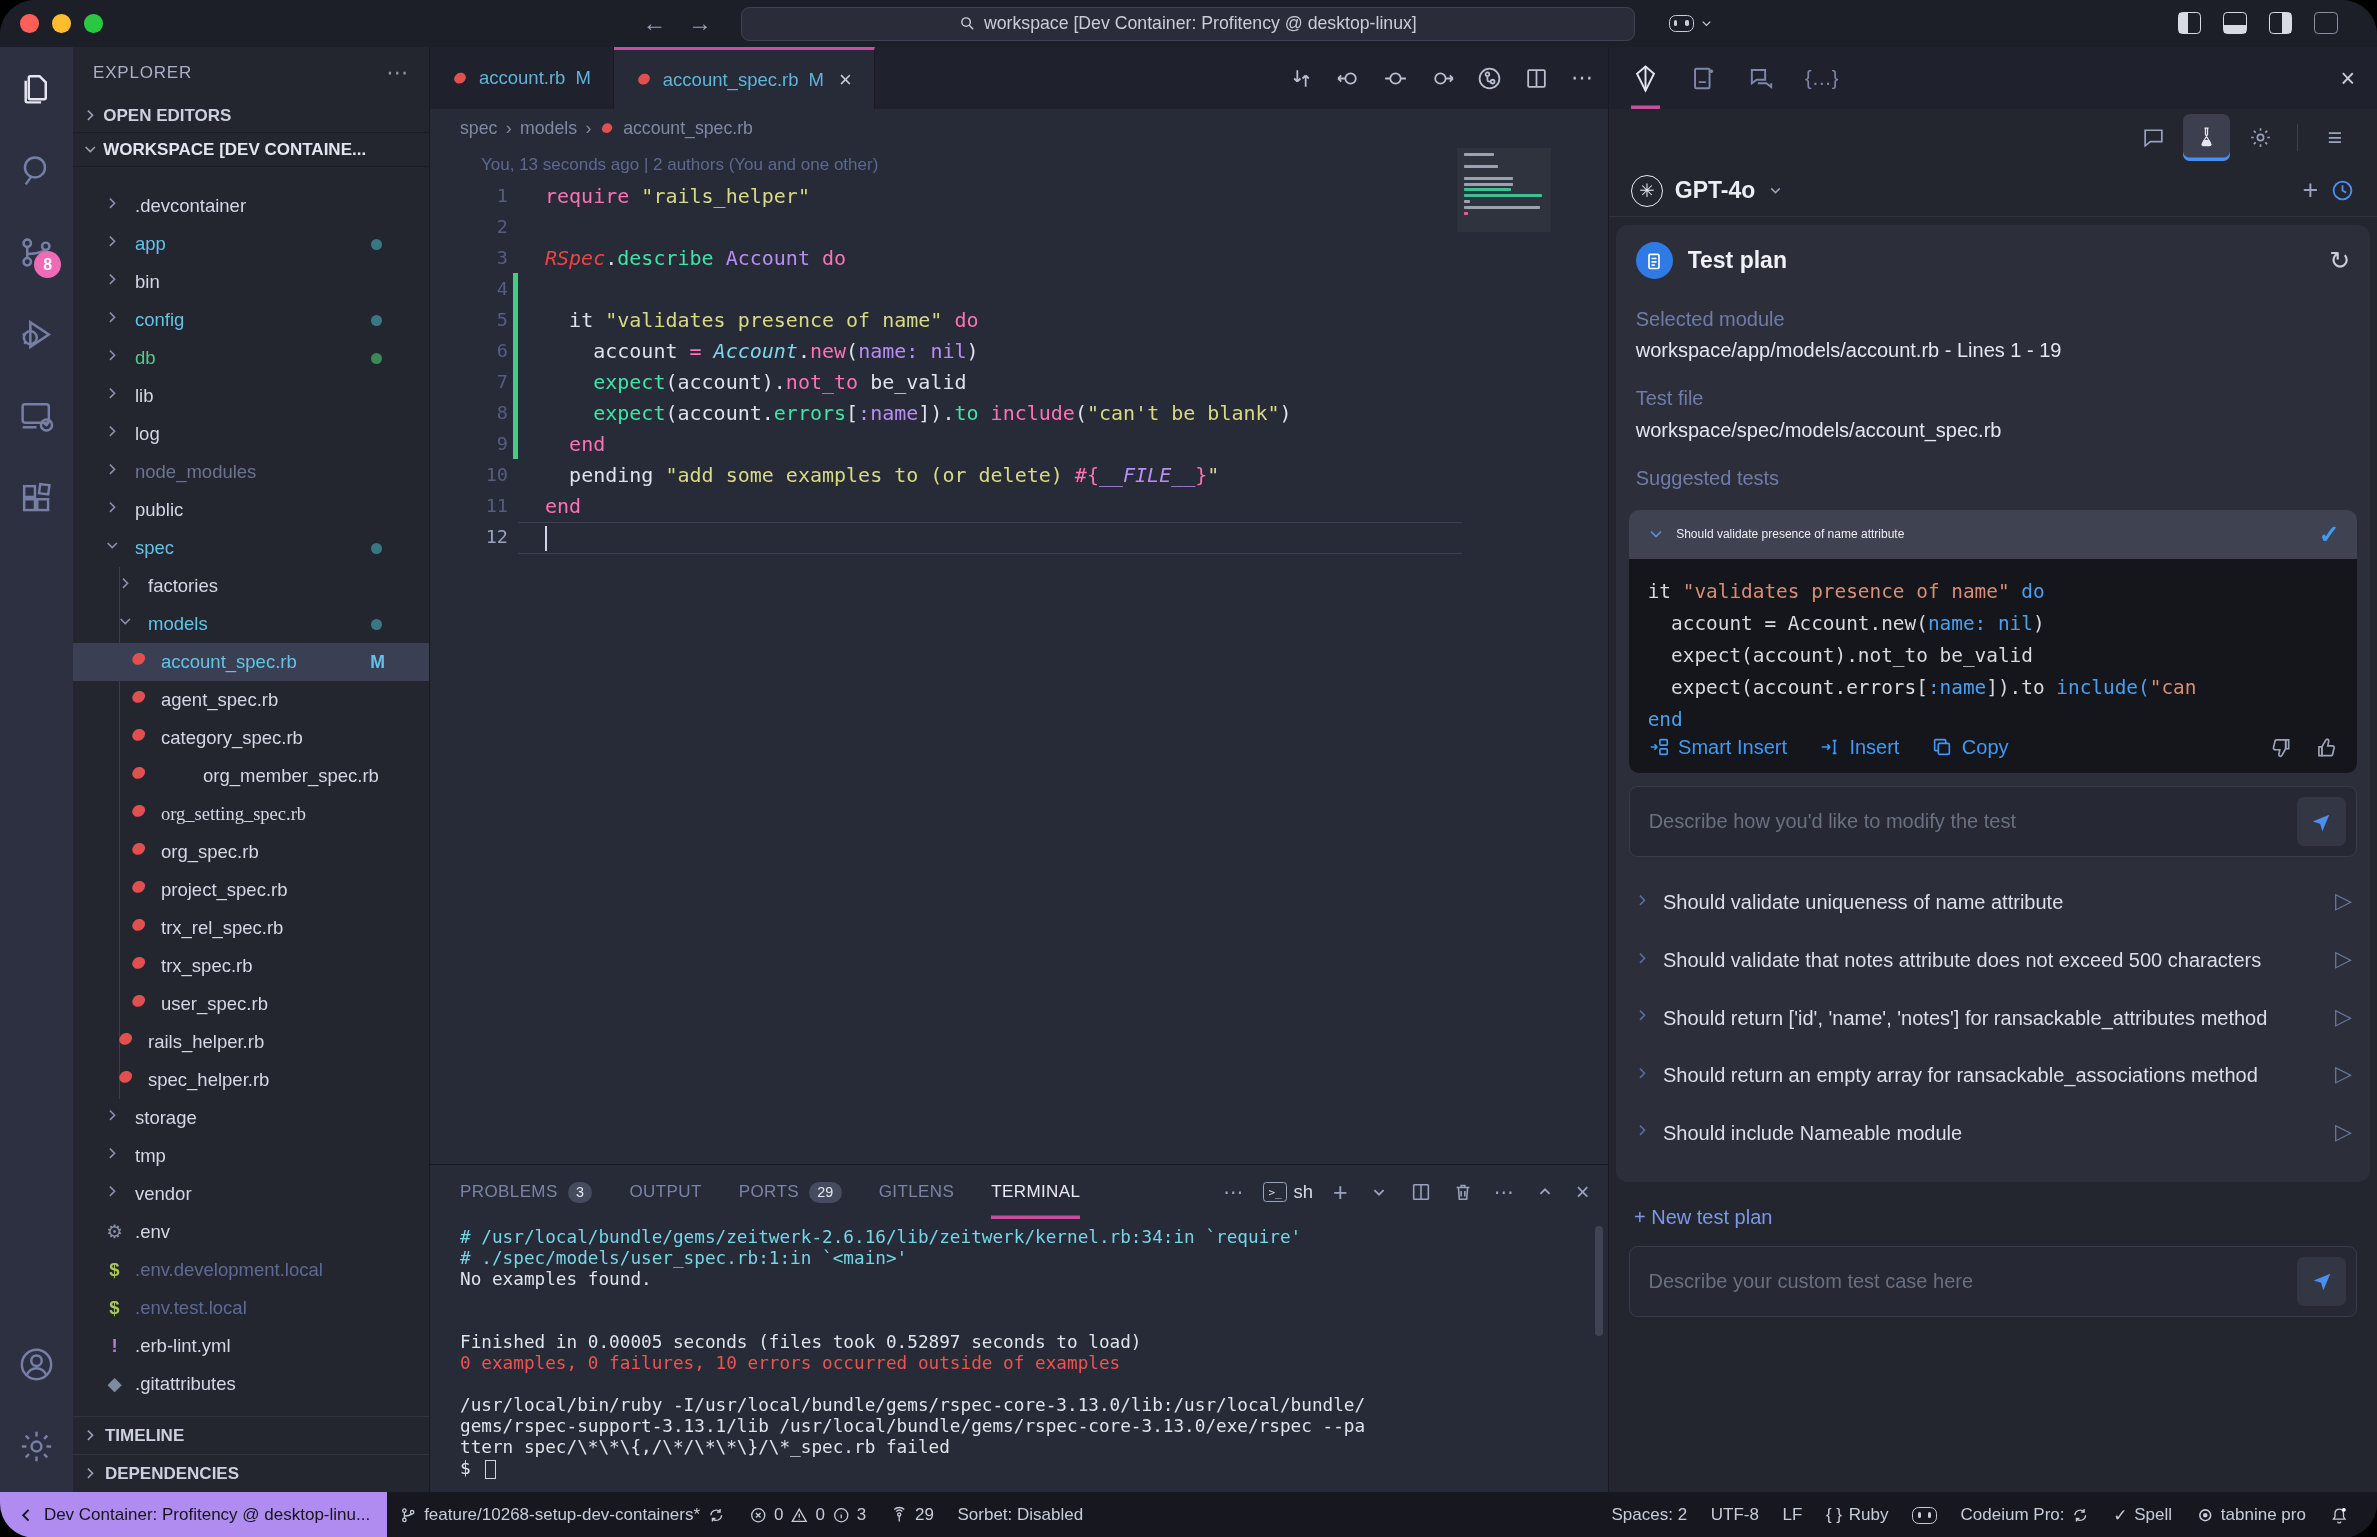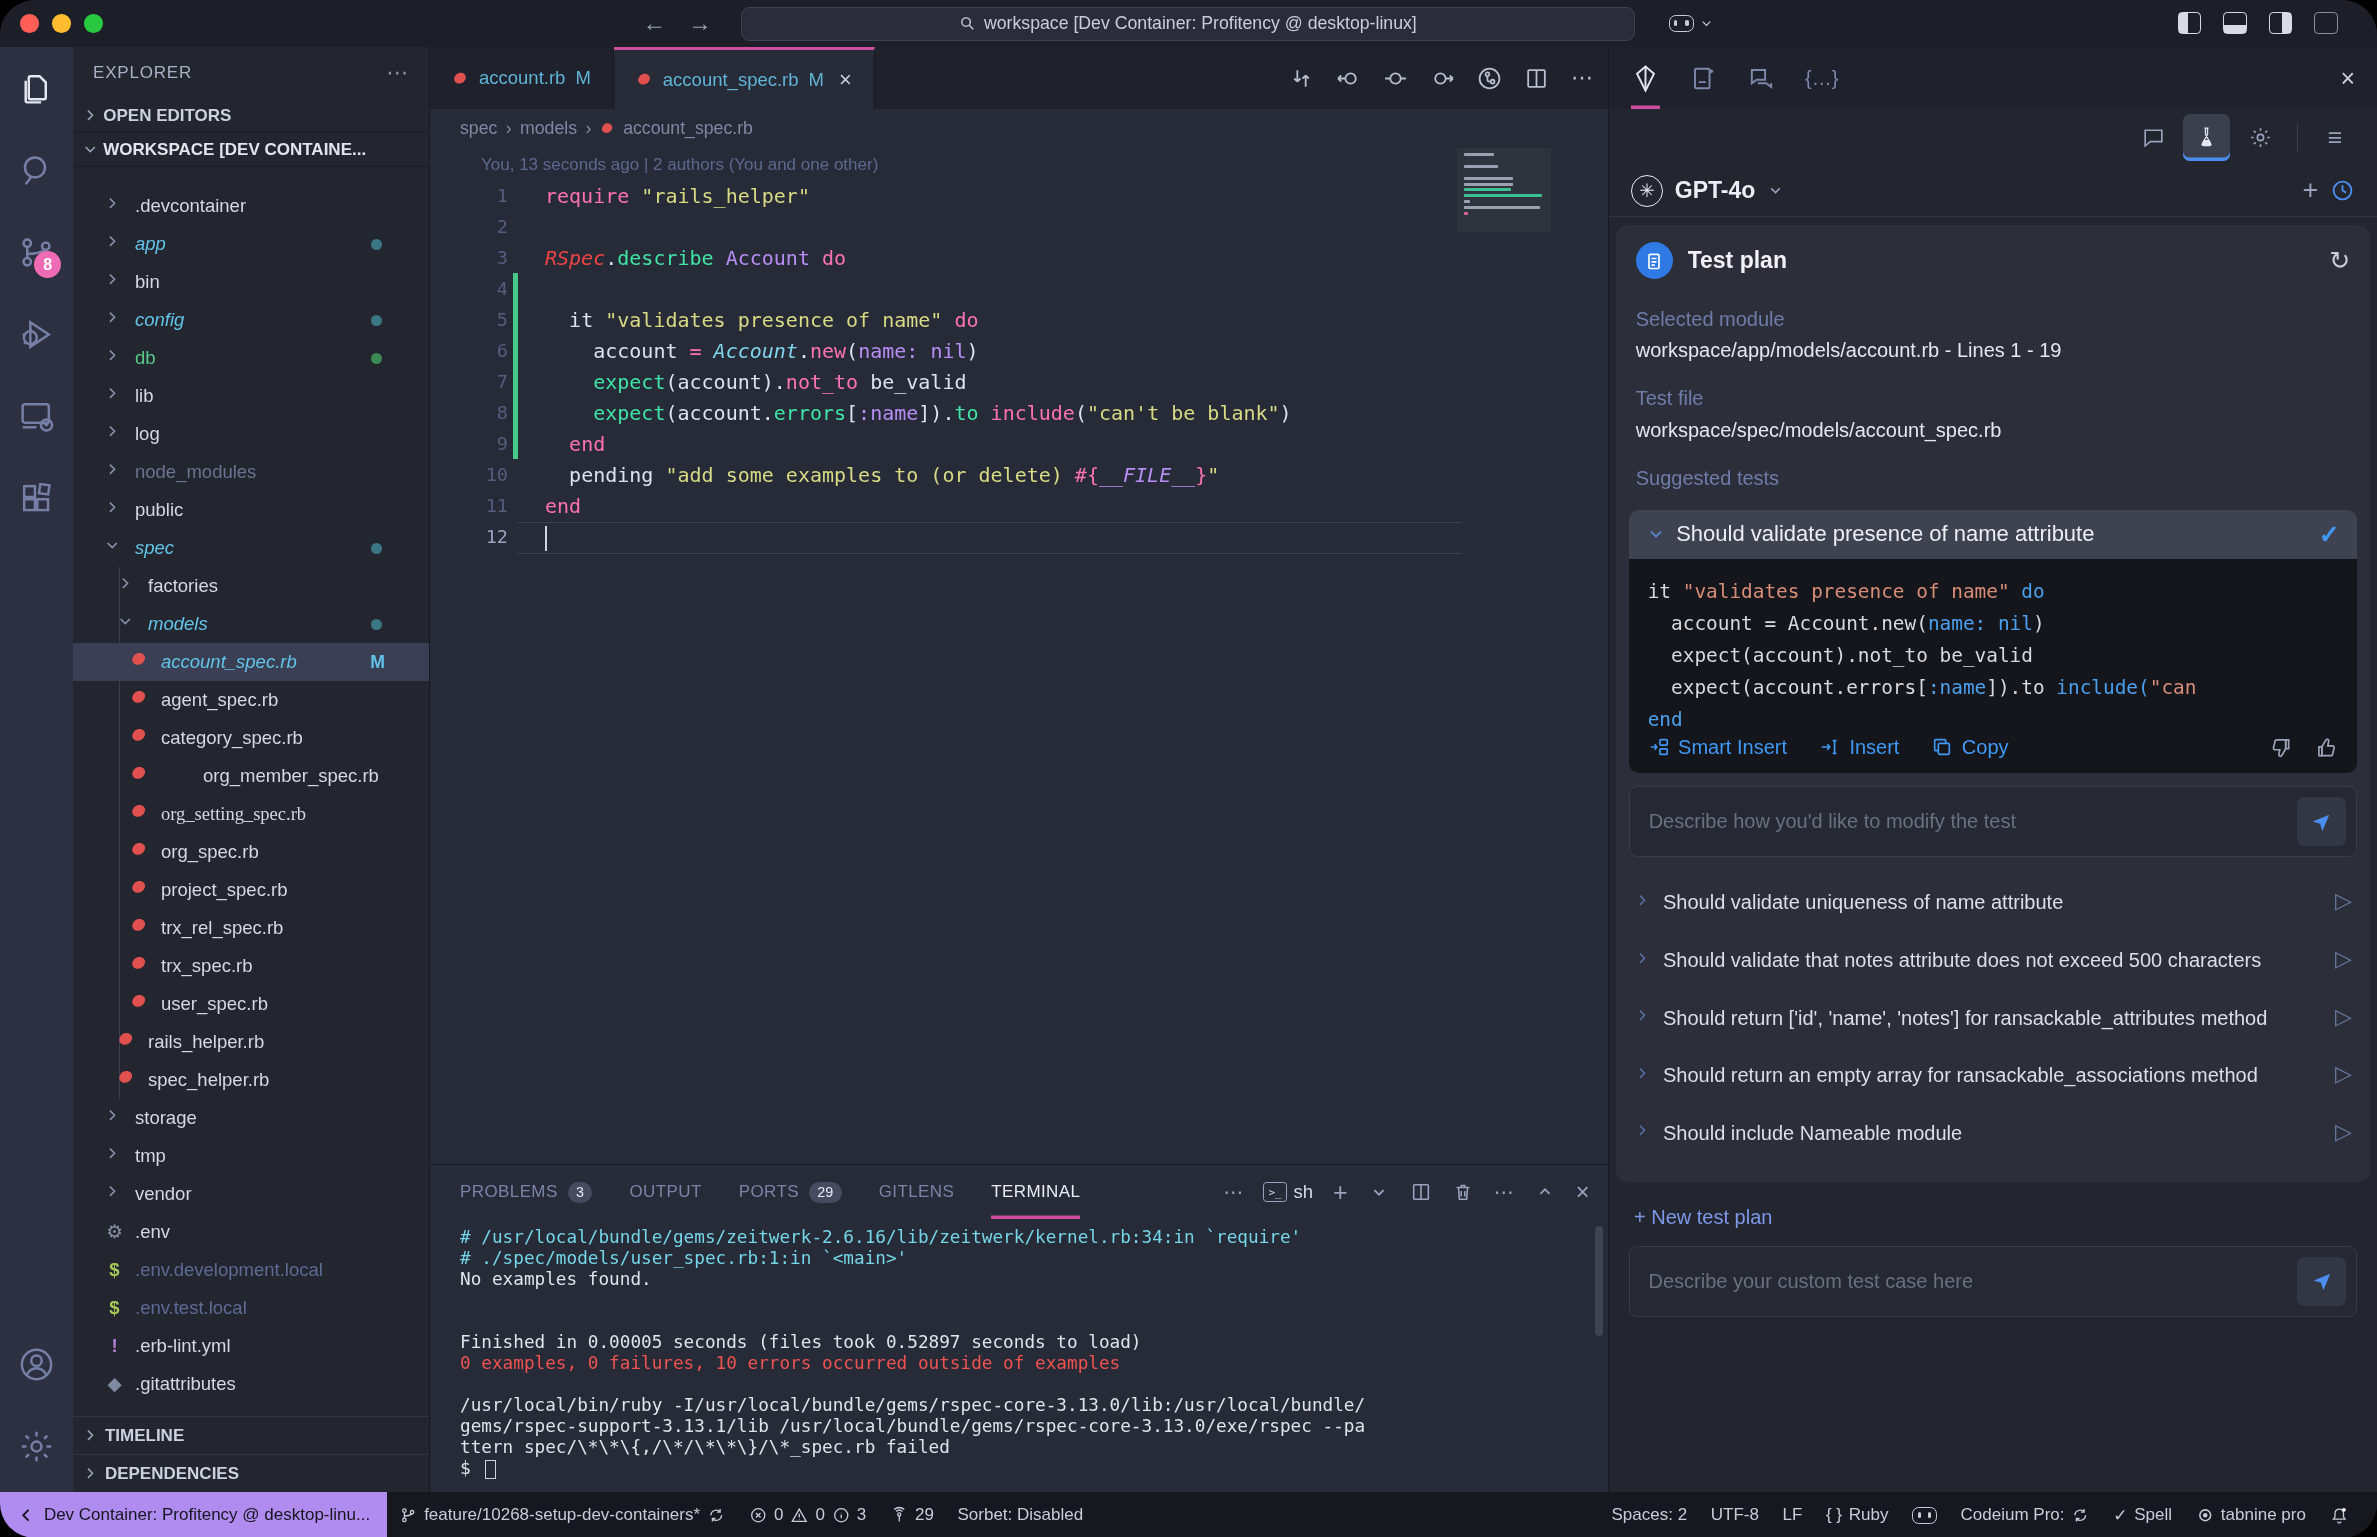--- a/index.html
+++ b/index.html
@@ -37,21 +37,21 @@
   .tree{position:absolute;top:140px;bottom:78px;left:0;right:0;overflow:hidden;}
   .trow{height:38px;display:flex;align-items:center;position:relative;font-size:18.5px;color:#d4d8e4;}
   .trow.sel{background:#3a3f54;}
   .trow .chev{position:absolute;color:#8a92ad;}
   .trow .chev svg{width:18.5px;height:18.5px;}
   .trow .fic{position:absolute;width:25px;text-align:center;font-size:18.5px;}
   .trow .lbl{position:absolute;white-space:nowrap;}
   .trow .meta{position:absolute;right:44px;font-size:17.7px;color:#62c3e8;font-weight:bold;}
   .trow .dot{position:absolute;right:47px;width:11px;height:11px;border-radius:50%;}
   .guide::before{content:"";position:absolute;left:46px;top:0;bottom:0;width:0.8px;background:#3b3f54;}
-  .c-cyan{color:#62c3e8;font-style:italic;} .c-green{color:#57c989;} .c-dim{color:#6a7390;} .c-dimblue{color:#5d6a96;}
+  .c-cyan{color:#62c3e8;} .c-green{color:#57c989;} .c-dim{color:#6a7390;} .c-dimblue{color:#5d6a96;}
   .sb-bottom{position:absolute;bottom:0;left:0;right:0;background:#24262f;}
   .sb-brow{height:38px;display:flex;align-items:center;padding:0 8.4px;font-weight:bold;font-size:17px;color:#ccd1df;border-top:0.8px solid #32343f;}
   .sb-brow svg{width:18.5px;height:18.5px;margin-right:5px;color:#9aa1b8;}
   
   .egroup{width:1178px;display:flex;flex-direction:column;background:#272b37;}
   .tabbar{height:62px;background:#1f222c;display:flex;position:relative;}
   .tab{display:flex;align-items:center;padding:0 22px;gap:10px;font-size:18.5px;color:#5fb4d8;border-right:0.8px solid #181a21;}
   .tab .m{color:#5fb4d8;}
   .tab.active{background:#272b37;border-top:3.4px solid #cb4d9d;padding-top:0;}
   .tab .x{color:#c9cdd9;font-size:22px;margin-left:5px;}
@@ -108,21 +108,21 @@
   .tphead{display:flex;align-items:center;padding:17px 20px 3.4px 20px;}
   .tpicon{width:37px;height:37px;border-radius:50%;background:#2f7ae5;display:flex;align-items:center;justify-content:center;}
   .tpicon svg{width:20px;height:20px;color:#fff;}
   .tphead .t{font-size:23px;font-weight:bold;color:#f0f2f7;margin-left:15px;}
   .tphead .rf{margin-left:auto;color:#c9cedb;font-size:25px;}
   .rlabel{margin:25px 20px 0 20px;font-size:20px;color:#6f7ca9;}
   .rvalue{margin:8.4px 20px 0 20px;font-size:20px;color:#e4e7f0;}
   .exp{margin:20px 13.5px 0 13.5px;border-radius:10px;overflow:hidden;}
   .ehead{background:#3f4250;height:49px;display:flex;align-items:center;padding:0 17px;}
   .ehead svg{width:20px;height:20px;color:#5b8fd8;}
-  .ehead .t{font-size:22px;color:#eceef5;margin-left:10px;}
+  .ehead .t{font-size:12px;color:#eceef5;margin-left:10px;}
   .ehead .ck{margin-left:auto;color:#3f99f5;font-size:25px;font-weight:bold;}
   .edark{background:#15161c;padding:17px 18.5px 13.5px 18.5px;}
   .ccode{font-family:"DejaVu Sans Mono",monospace;font-size:19.4px;line-height:32px;white-space:pre;overflow:hidden;}
   .ck-w{color:#d7d9e0}.ck-str{color:#d88e76}.ck-blue{color:#4ba0ee}
   .eacts{display:flex;align-items:center;gap:32px;}
   .eact{display:flex;align-items:center;gap:8.4px;color:#3f99f5;font-size:20px;}
   .eact svg{width:22px;height:22px;}
   .thumbs{margin-left:auto;display:flex;gap:22px;color:#9aa3b8;}
   .thumbs svg{width:23.6px;height:23.6px;}
   .inprow{margin:13.5px 13.5px 0 13.5px;background:#262933;border:0.8px solid #3a3d49;border-radius:8.4px;height:71px;

